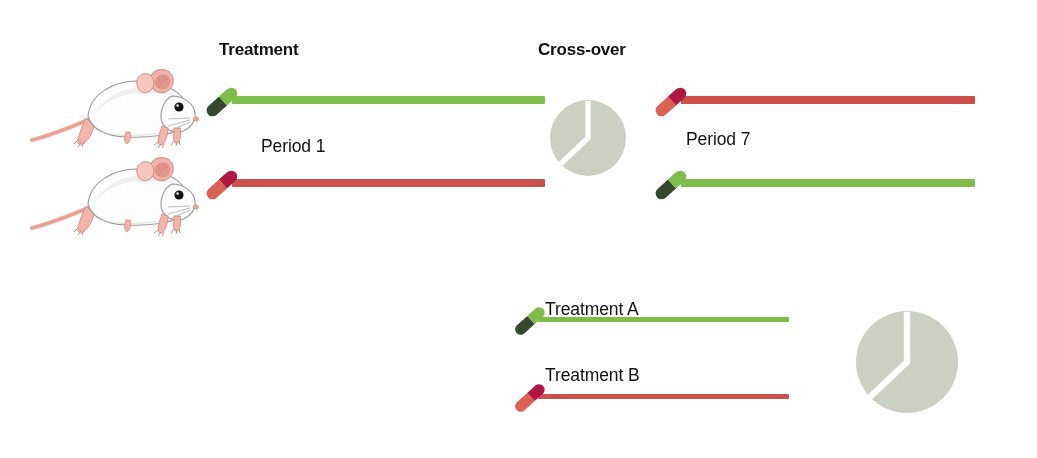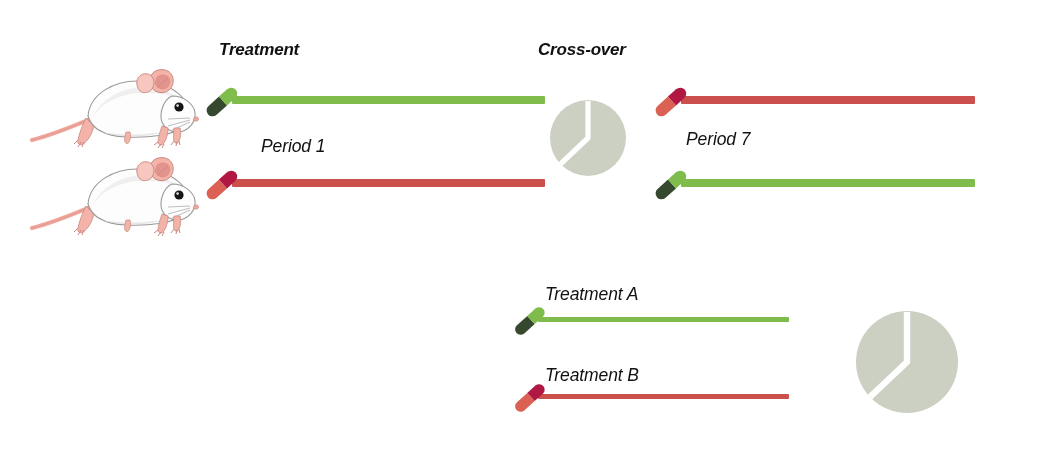--- a/index.html
+++ b/index.html
@@ -3,21 +3,21 @@
 <meta charset="utf-8">
 <style>
   html,body{margin:0;padding:0;}
   body{
     width:1037px;height:458px;
     background:#ffffff;
     font-family:"Liberation Sans", sans-serif;
     overflow:hidden;
     position:relative;
   }
-  .stage{position:absolute;left:0;top:0;width:1010px;height:458px;font-style:italic;}
+  .stage{position:absolute;left:0;top:0;width:1010px;height:458px;}
 
   .lbl{position:absolute;color:#111111;white-space:nowrap;line-height:1;}
   .lbl.head{font-weight:bold;font-size:17px;letter-spacing:-0.2px;}
   .lbl.reg{font-weight:normal;font-size:17.5px;letter-spacing:-0.1px;}
 
   .bar{position:absolute;border-radius:1px;}
 
   .capsule{position:absolute;width:34px;height:34px;}
   .capsule svg{display:block;width:34px;height:34px;overflow:visible;}
 
@@ -176,21 +176,21 @@
       <g transform="rotate(-42 17 17)">
         <path d="M3 11 h14 v12 H3 a6 6 0 0 1 0 -12 Z" fill="#36492f"></path>
         <path d="M17 11 h11 a6 6 0 0 1 0 12 H17 Z" fill="#7fbc4c"></path>
         <path d="M17 11 h11 a6 6 0 0 1 2.2 0.6 L17 11.6 Z" fill="#8ec75d" opacity="0.6"></path>
       </g>
     </svg>
   </div>
 
   <div class="lbl reg" style="left:686px;top:131px;">Period 7</div>
 
-  <div class="lbl reg" style="left:545px;top:286px;">Treatment A</div>
+  <div class="lbl reg" style="left:545px;top:301px;">Treatment A</div>
   <div class="bar" style="left:538px;top:317px;width:251px;height:5px;background:#7fbc4c;"></div>
   <div class="capsule" style="left:514px;top:303px;">
     <svg viewBox="0 0 34 34">
       <g transform="rotate(-42 17 17)">
         <path d="M3 11.5 h14 v11 H3 a5.5 5.5 0 0 1 0 -11 Z" fill="#36492f"></path>
         <path d="M17 11.5 h11 a5.5 5.5 0 0 1 0 11 H17 Z" fill="#7fbc4c"></path>
         <path d="M17 11.5 h11 a5.5 5.5 0 0 1 2.2 0.5 L17 12 Z" fill="#8ec75d" opacity="0.6"></path>
       </g>
     </svg>
   </div>

